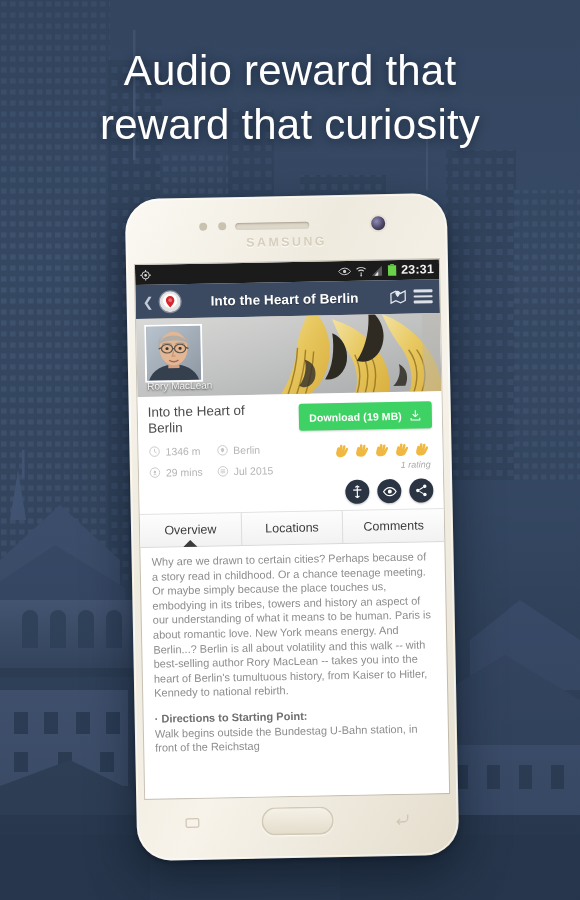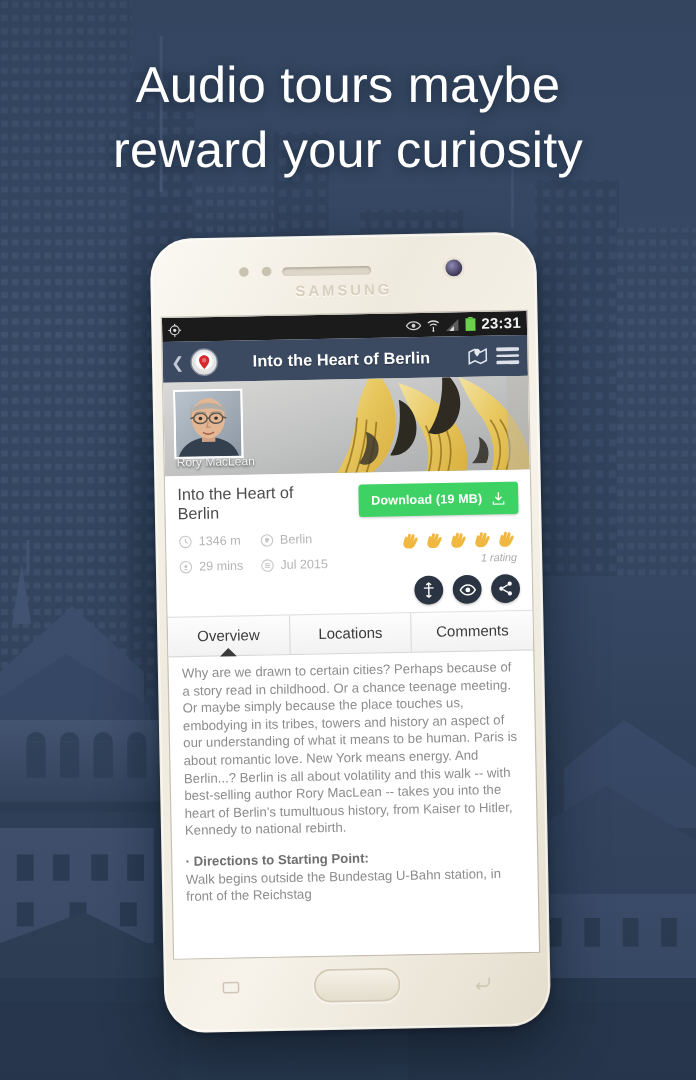--- a/index.html
+++ b/index.html
@@ -279,22 +279,22 @@
     </g>
 
     <rect x="0" y="815" width="580" height="85" fill="#2a3a52"></rect>
     <rect x="0" y="835" width="580" height="65" fill="#27364d"></rect>
     <path d="M150 845 L250 830 L340 845 L340 900 L150 900 Z" fill="#2d3e57" opacity=".7"></path>
   </svg>
   <div id="bg-overlay"></div>
 </div>
 
 <div id="headline">
-  <div>Audio tours maybe</div>
-  <div>reward your curiosity</div>
+  <div>Audio reward that</div>
+  <div>reward that curiosity</div>
 </div>
 
 <div id="phone">
 
   <div class="bezel-top">
     <div class="sensor-dots">
         <i></i>
         <i></i>
       </div>
     <div class="earpiece"></div>

